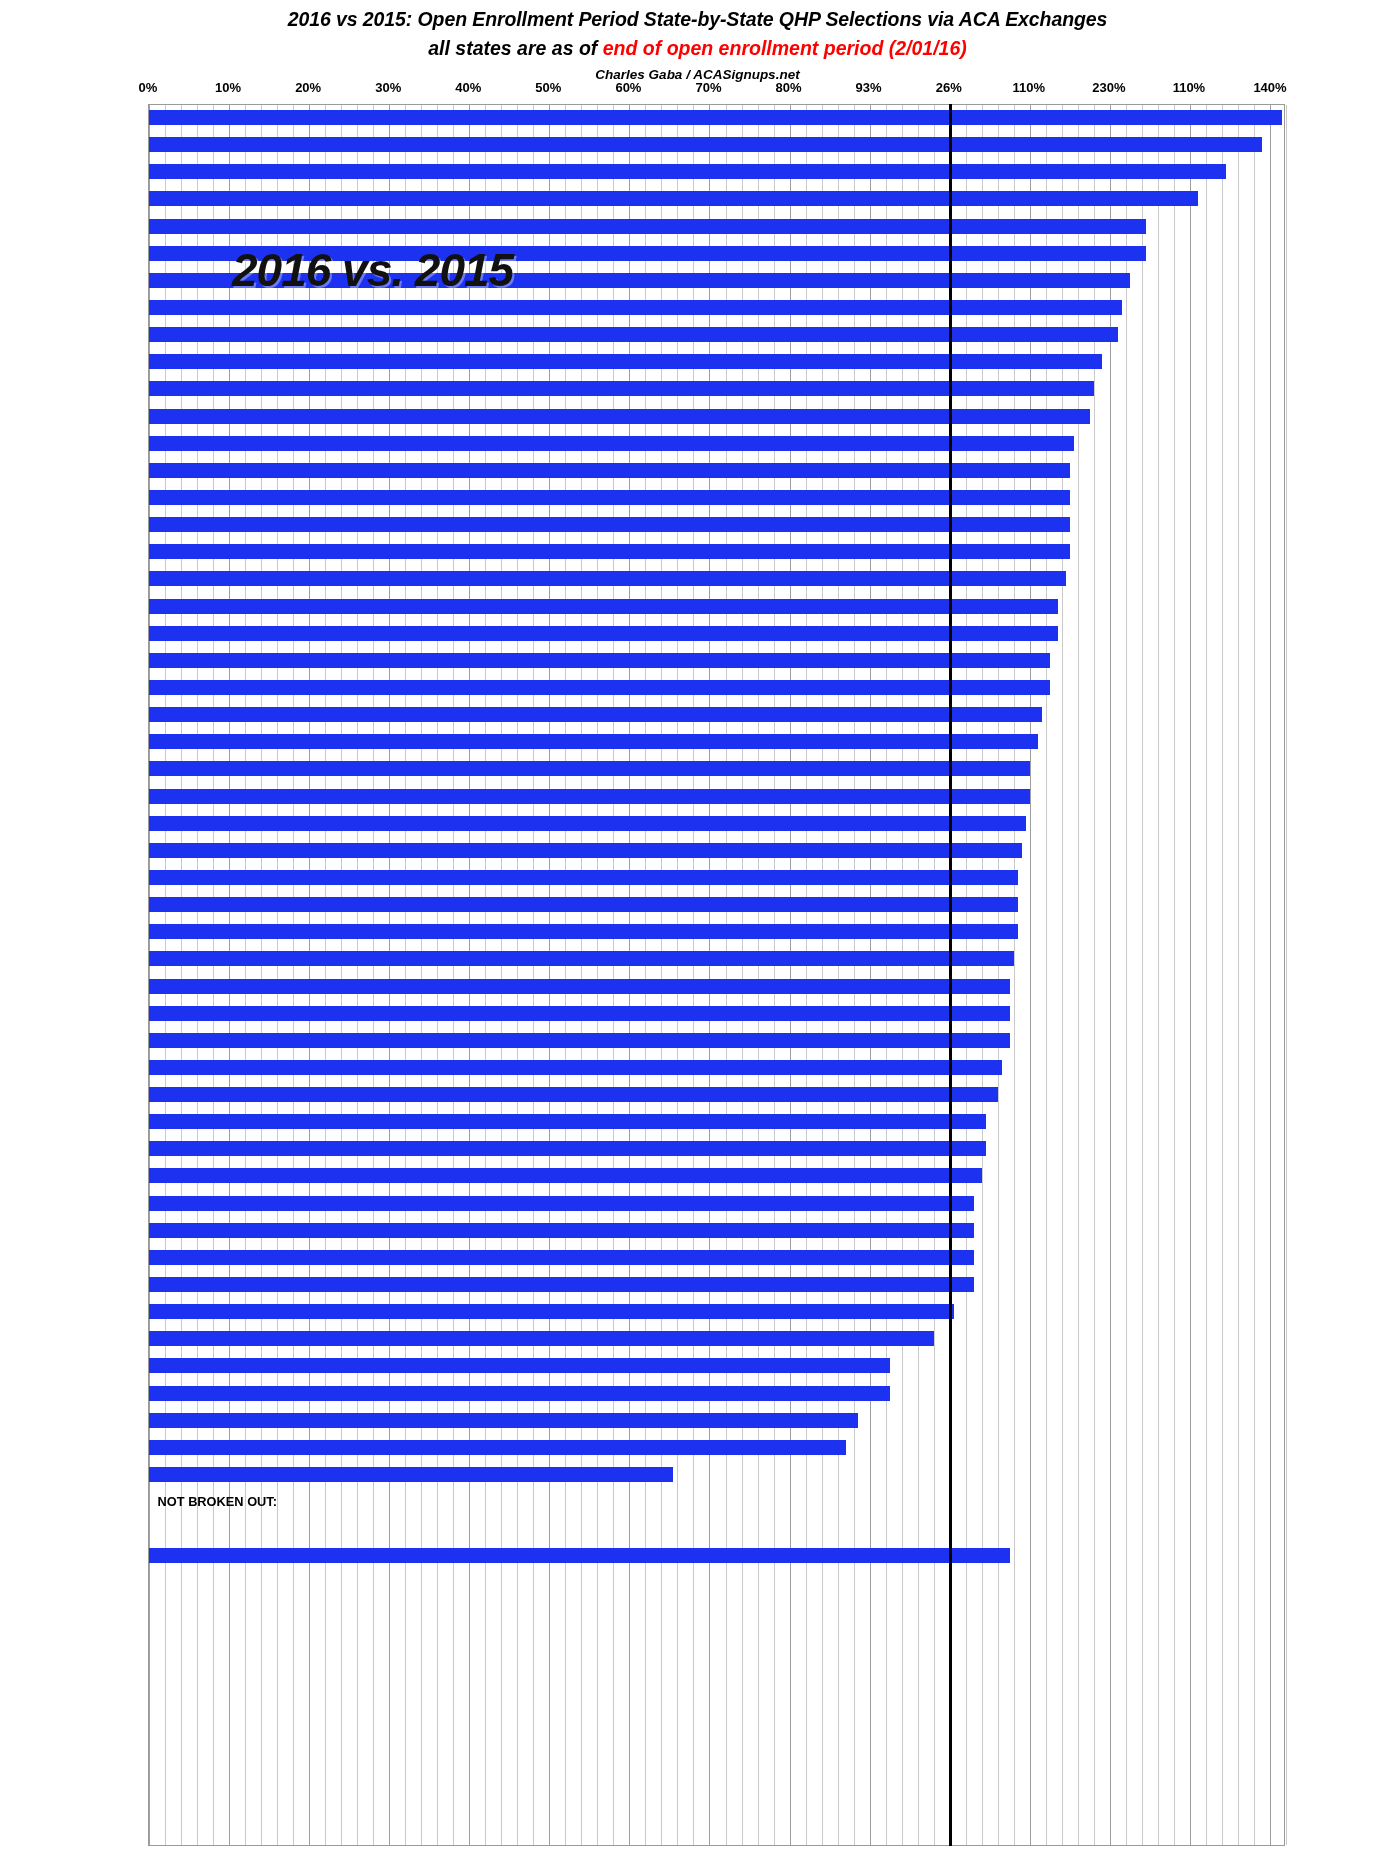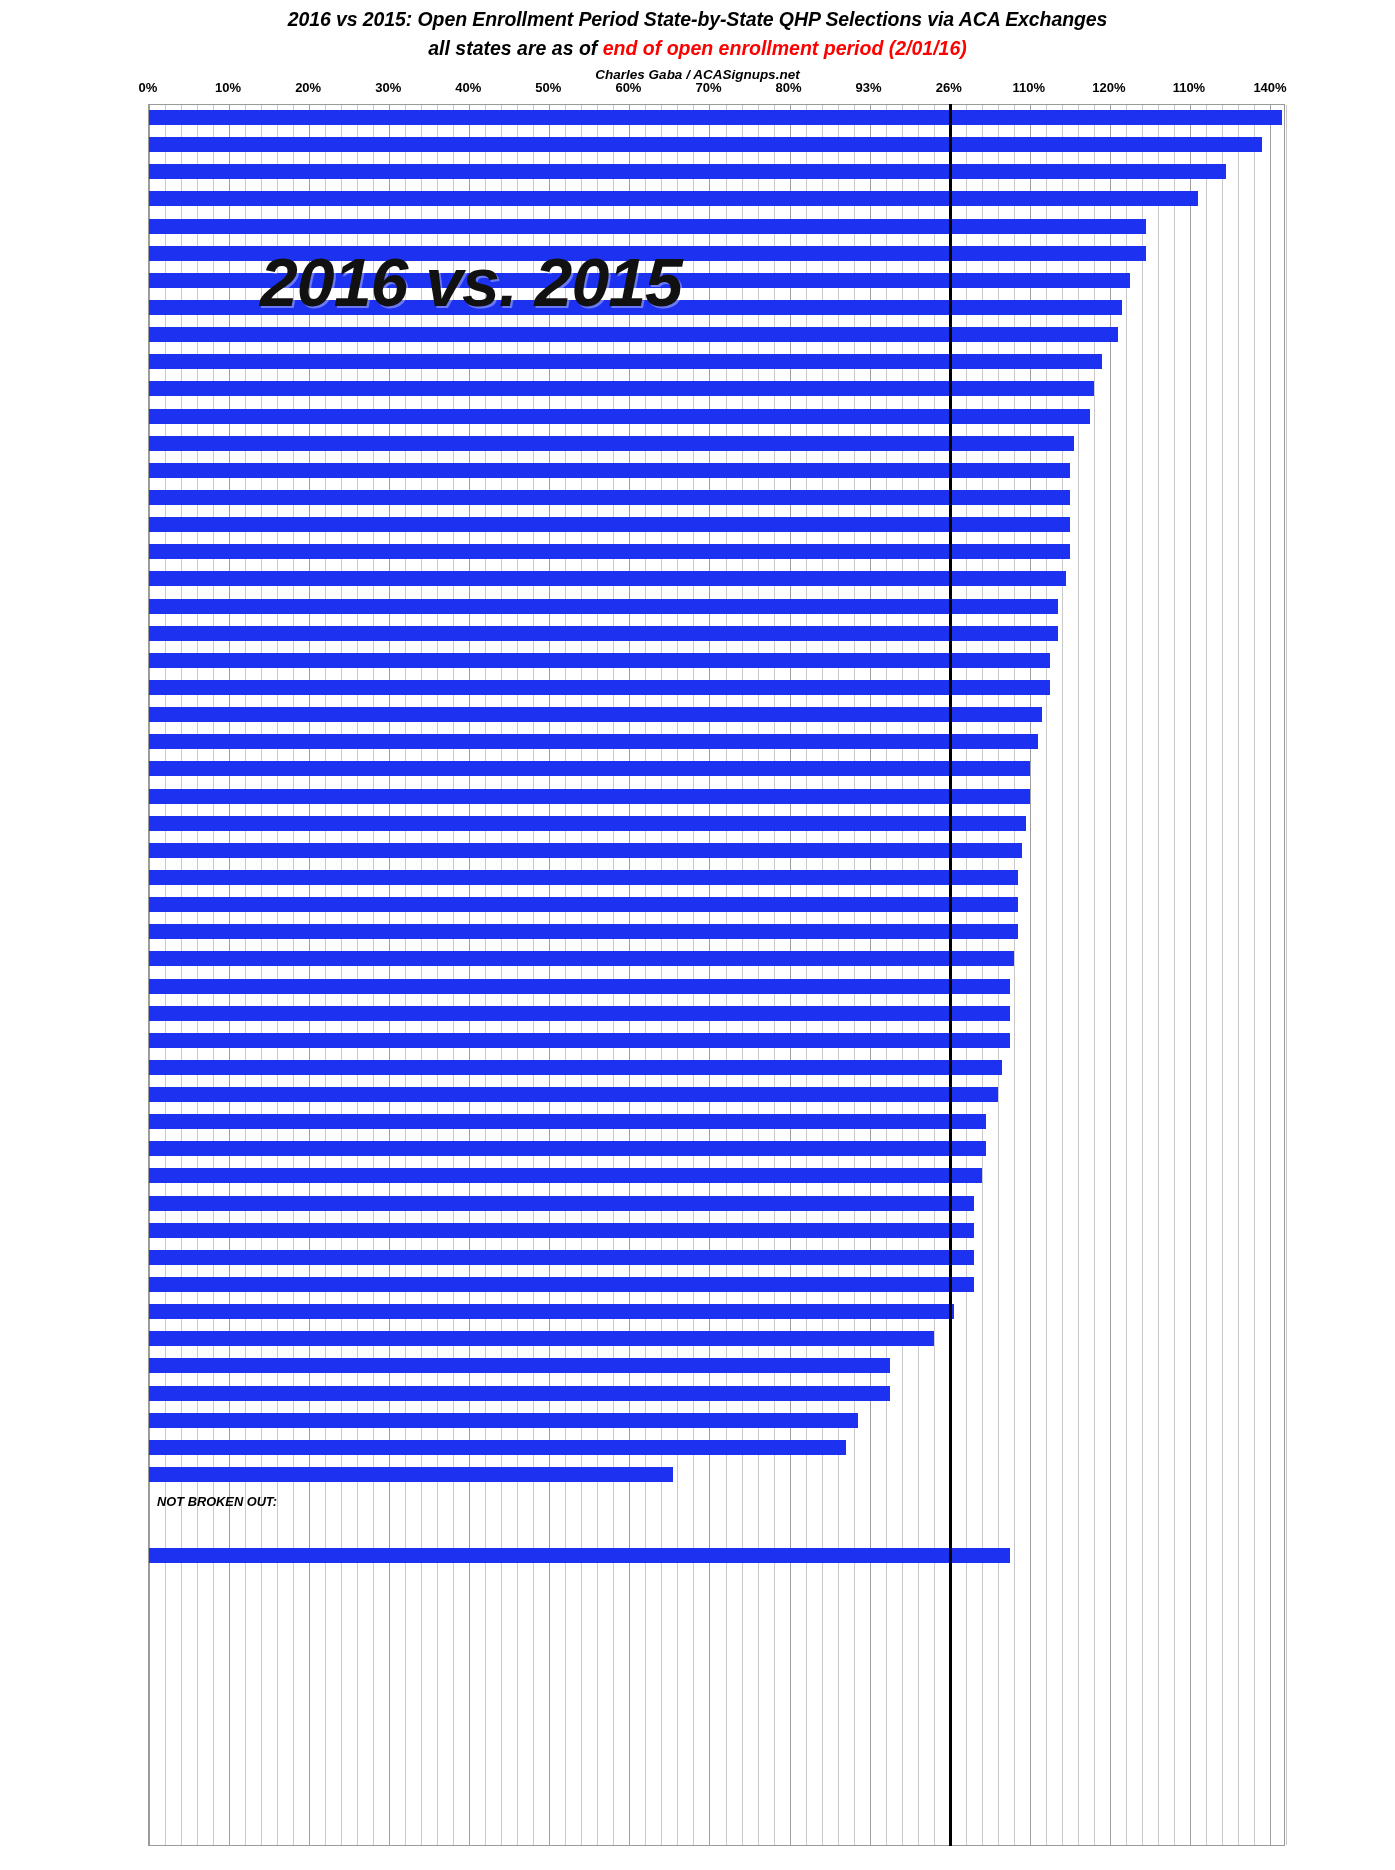--- a/index.html
+++ b/index.html
@@ -121,29 +121,28 @@
   }
 
   
   #rows .row.total { }
 
   
   #watermark {
     position: absolute;
     left: 232px;
     top: 243px;
-    font-size: 68px;
+    font-size: 46px;
     font-weight: bold;
     font-style: italic;
     color: #111111;
     letter-spacing: -1px;
     white-space: nowrap;
     z-index: 9;
     text-shadow: 2px 2px 0 rgba(255,255,255,0.35);
-    margin-left: 28px;
   }
 </style>
 </head>
 <body>
 
 <div id="page">
 
   <div id="title-block">
     <div id="title-line1">2016 vs 2015: Open Enrollment Period State-by-State QHP Selections via ACA Exchanges</div>
     <div id="title-line2"><span>all states are as of </span><span class="hl">end of open enrollment period (2/01/16)</span></div>
@@ -156,21 +155,21 @@
       <div class="xt" style="left: 160.141px;">20%</div>
       <div class="xt" style="left: 240.211px;">30%</div>
       <div class="xt" style="left: 320.282px;">40%</div>
       <div class="xt" style="left: 400.352px;">50%</div>
       <div class="xt" style="left: 480.423px;">60%</div>
       <div class="xt" style="left: 560.493px;">70%</div>
       <div class="xt" style="left: 640.563px;">80%</div>
       <div class="xt" style="left: 720.634px;">93%</div>
       <div class="xt" style="left: 800.704px;">26%</div>
       <div class="xt" style="left: 880.775px;">110%</div>
-      <div class="xt" style="left: 960.845px;">120%</div>
+      <div class="xt" style="left: 960.845px;">230%</div>
       <div class="xt" style="left: 1040.92px;">110%</div>
       <div class="xt" style="left: 1122px;">140%</div>
     </div>
 
   <div id="plot">
     <div id="gridlines">
         <div class="g major" style="left: 0px;"></div>
         <div class="g" style="left: 16.0141px;"></div>
         <div class="g" style="left: 32.0282px;"></div>
         <div class="g" style="left: 48.0423px;"></div>
@@ -444,21 +443,21 @@
         <div class="bar" title="Indiana: 88.5%" style="width: 708.623px;"></div>
       </div>
       <div class="row" style="height: 27.15px;">
         <div class="lbl">Kentucky</div>
         <div class="bar" title="Kentucky: 87%" style="width: 696.613px;"></div>
       </div>
       <div class="row" style="height: 27.15px;">
         <div class="lbl">New York</div>
         <div class="bar" title="New York: 65.5%" style="width: 524.461px;"></div>
       </div>
-      <div class="row spacer" style="height: 27.15px; font-style: italic;">
+      <div class="row spacer" style="height: 27.15px;">
         <div class="lbl">NOT BROKEN OUT:</div>
       </div>
       <div class="row total" style="height: 27.15px; margin-top: 27.15px;">
         <div class="lbl">TOTAL:</div>
         <div class="bar" title="TOTAL:: 107.5%" style="width: 860.757px;"></div>
       </div>
     </div>
 
   <div id="watermark">2016 vs. 2015</div>
 

